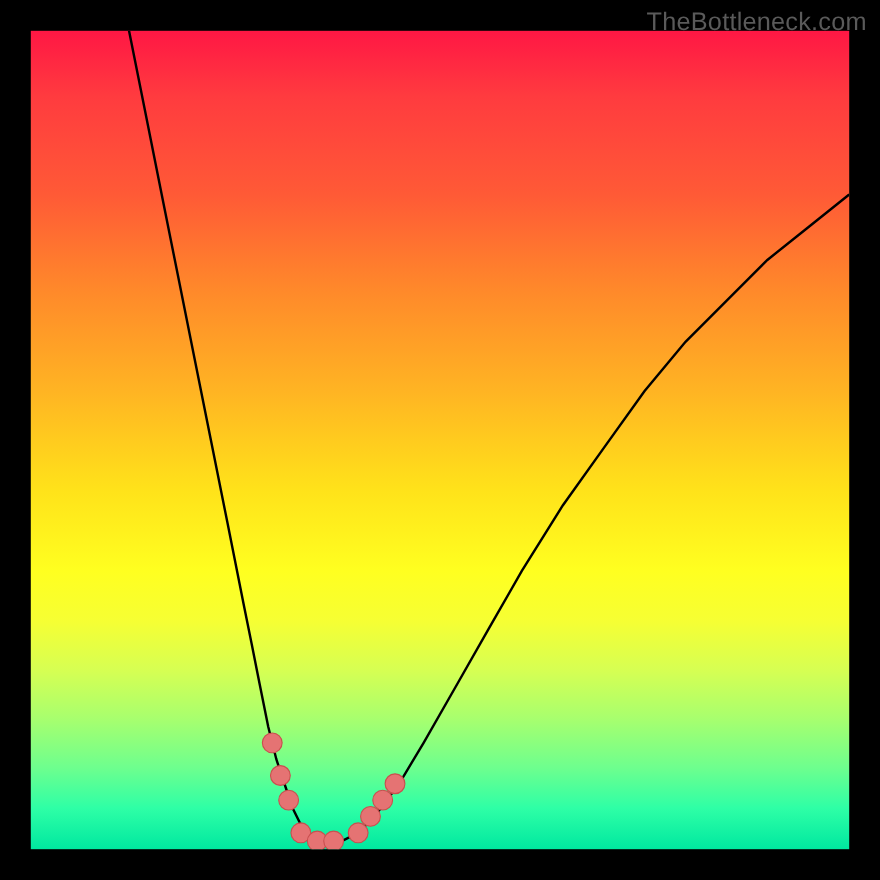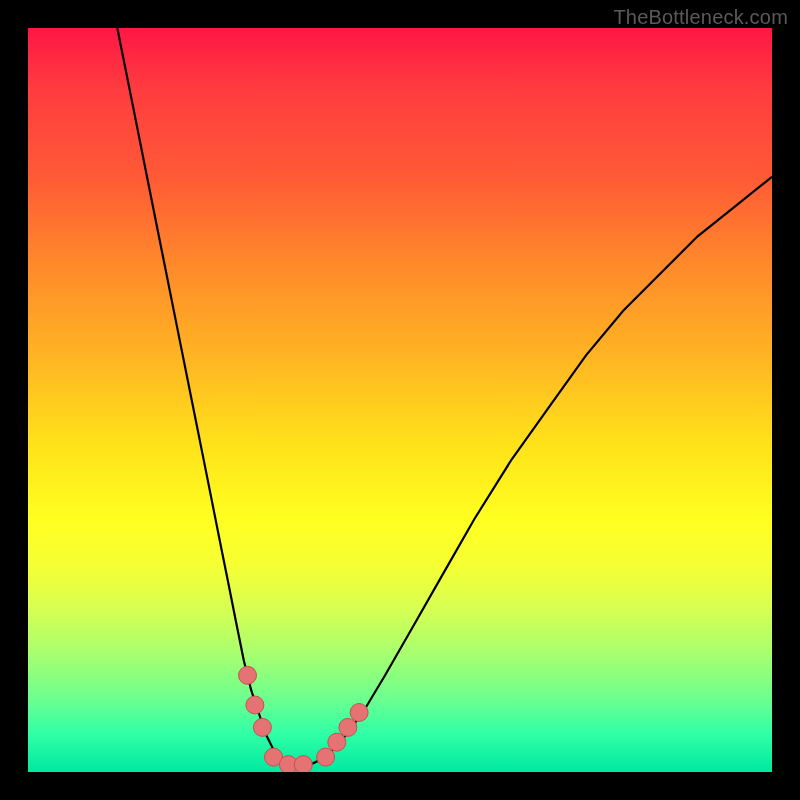--- a/index.html
+++ b/index.html
@@ -39,21 +39,21 @@
       #6eff8e 90%,
       #2effa6 95%,
       #00e8a0 100%
     );
   }
   .watermark {
     position: absolute;
     top: 6px;
     right: 12px;
     font-family: Arial, Helvetica, sans-serif;
-    font-size: 20px;
+    font-size: 23px;
     color: #5a5a5a;
     letter-spacing: 0.2px;
     user-select: none;
   }
   svg.curves {
     position: absolute;
     left: 0;
     top: 0;
     width: 744px;
     height: 744px;

